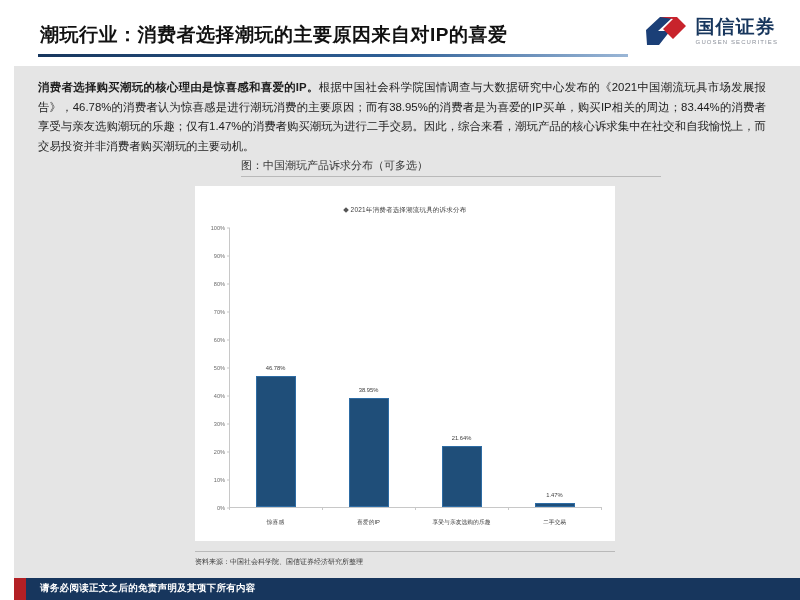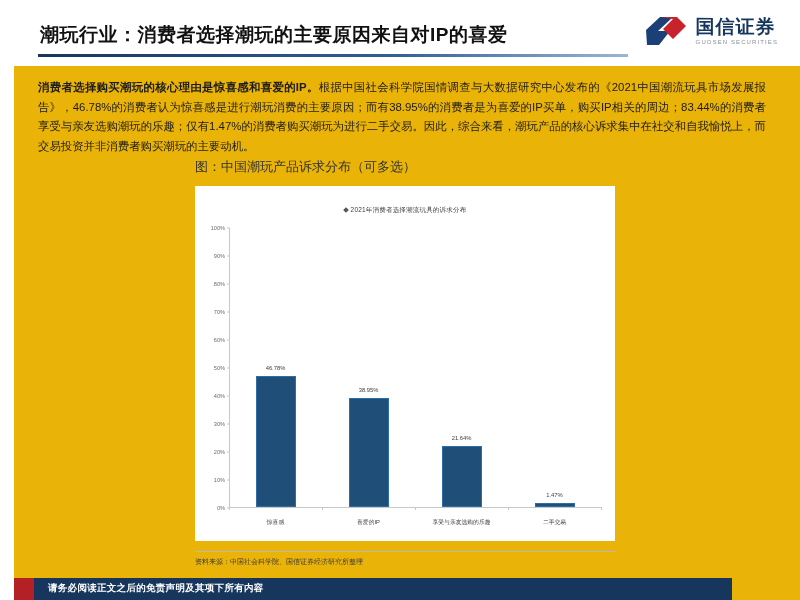--- a/index.html
+++ b/index.html
@@ -4,21 +4,21 @@
 <style>
   html,body{margin:0;padding:0;}
   body{
     width:800px;height:600px;overflow:hidden;
     background:#ffffff;
     font-family:"Liberation Sans","DejaVu Sans",sans-serif;
     color:#1a1a1a;
   }
   .slide{
     position:relative;width:800px;height:600px;
-    background:#eab308;
+    background:#e5e5e5;
     box-sizing:border-box;
   }
   
   .header{
     position:absolute;left:0;top:0;width:800px;height:66px;
     background:#ffffff;
   }
   .title{
     position:absolute;left:40px;top:22px;
     font-size:19px;font-weight:bold;letter-spacing:.5px;
@@ -47,22 +47,22 @@
   .para{
     font-size:11.4px;line-height:19.5px;color:#1c1c1c;
     text-align:justify;
   }
   .para b{font-weight:bold;}
   
   .figure{
     position:absolute;left:195px;top:158px;width:420px;
   }
   .fig-caption{
-    font-size:13px;color:#333;padding-bottom:11px;
-    border-bottom:1px solid #b9b9b9;width:420px;
+    font-size:11px;color:#333;padding-bottom:3px;
+    border-bottom:1px solid #b9b9b9;width:420px;margin-left:46px;
   }
   .chart-box{
     position:absolute;left:195px;top:186px;
     width:420px;height:355px;background:#ffffff;
   }
   .chart-title{
     position:absolute;left:0;top:20px;width:420px;text-align:center;
     font-size:6.5px;color:#404040;letter-spacing:.2px;
   }
   .chart-title .legend-dot{
@@ -109,21 +109,21 @@
   .xlabel{
     flex:1;text-align:center;font-size:5.8px;color:#3d3d3d;white-space:nowrap;
   }
   .source{
     position:absolute;left:195px;top:551px;width:420px;
     font-size:7px;color:#3a3a3a;
     border-top:1px solid #b9b9b9;padding-top:5px;
   }
   
   .footer{
-    position:absolute;left:8px;bottom:0;width:724px;height:22px;
+    position:absolute;left:0;bottom:0;width:800px;height:22px;
     background:#17365d;
   }
   .footer-accent{
     position:absolute;left:0;bottom:0;width:26px;height:22px;background:#b32025;
   }
   .footer-text{
     position:absolute;left:40px;top:4px;
     font-size:9.5px;color:#ffffff;font-weight:bold;letter-spacing:.3px;
   }
   .edge-left{

